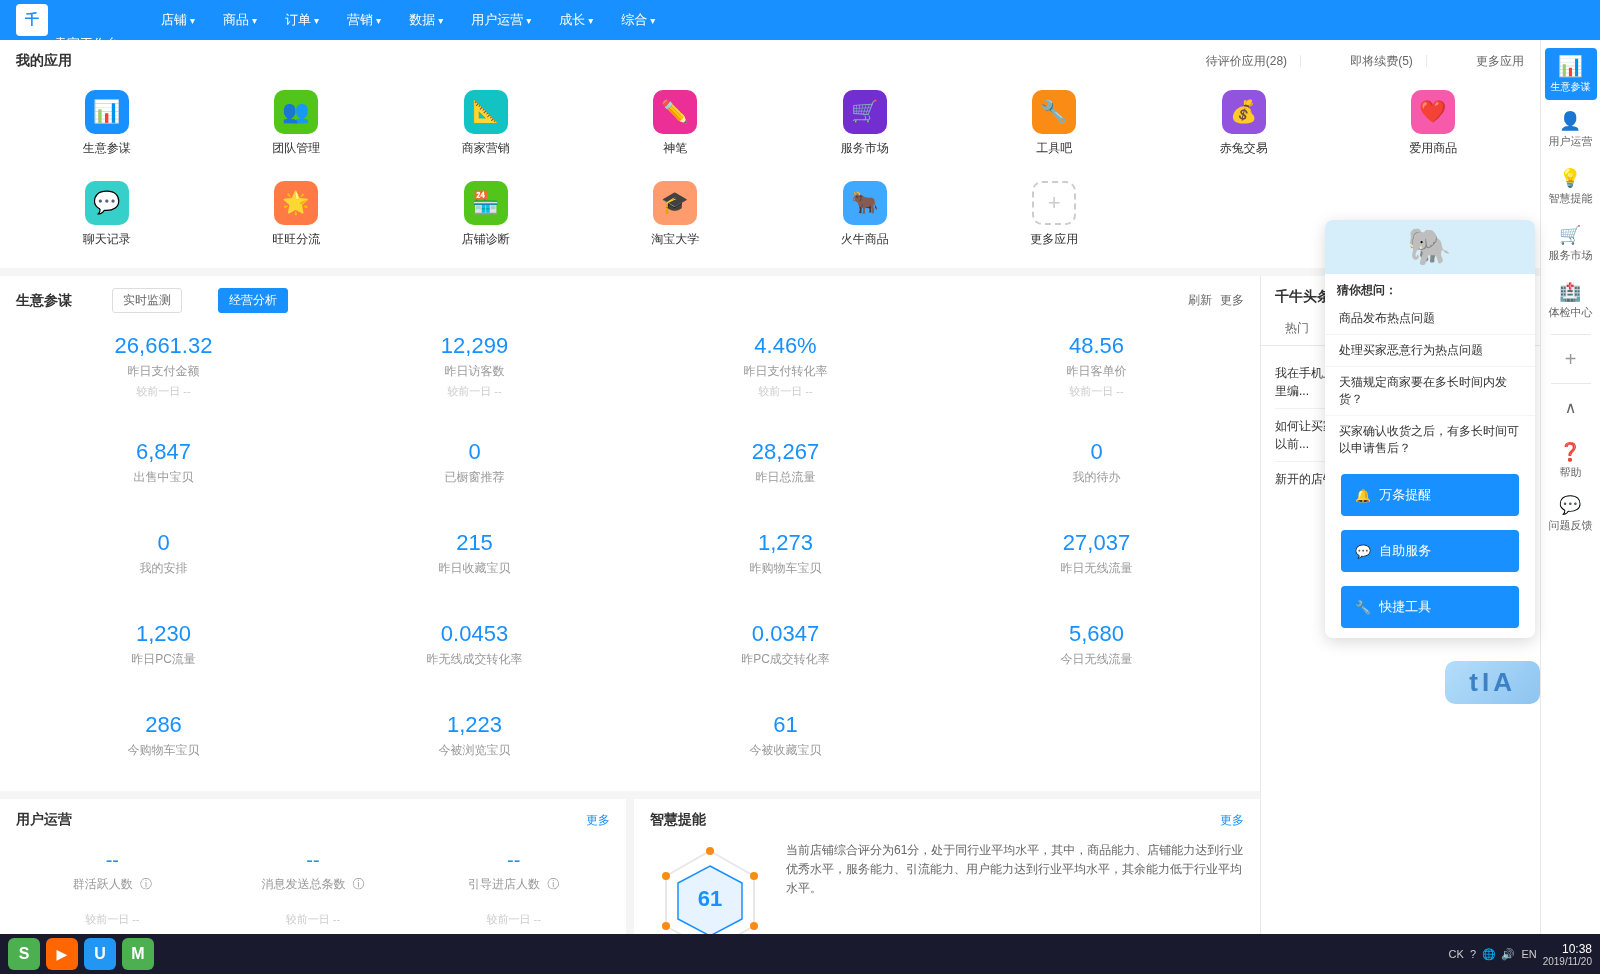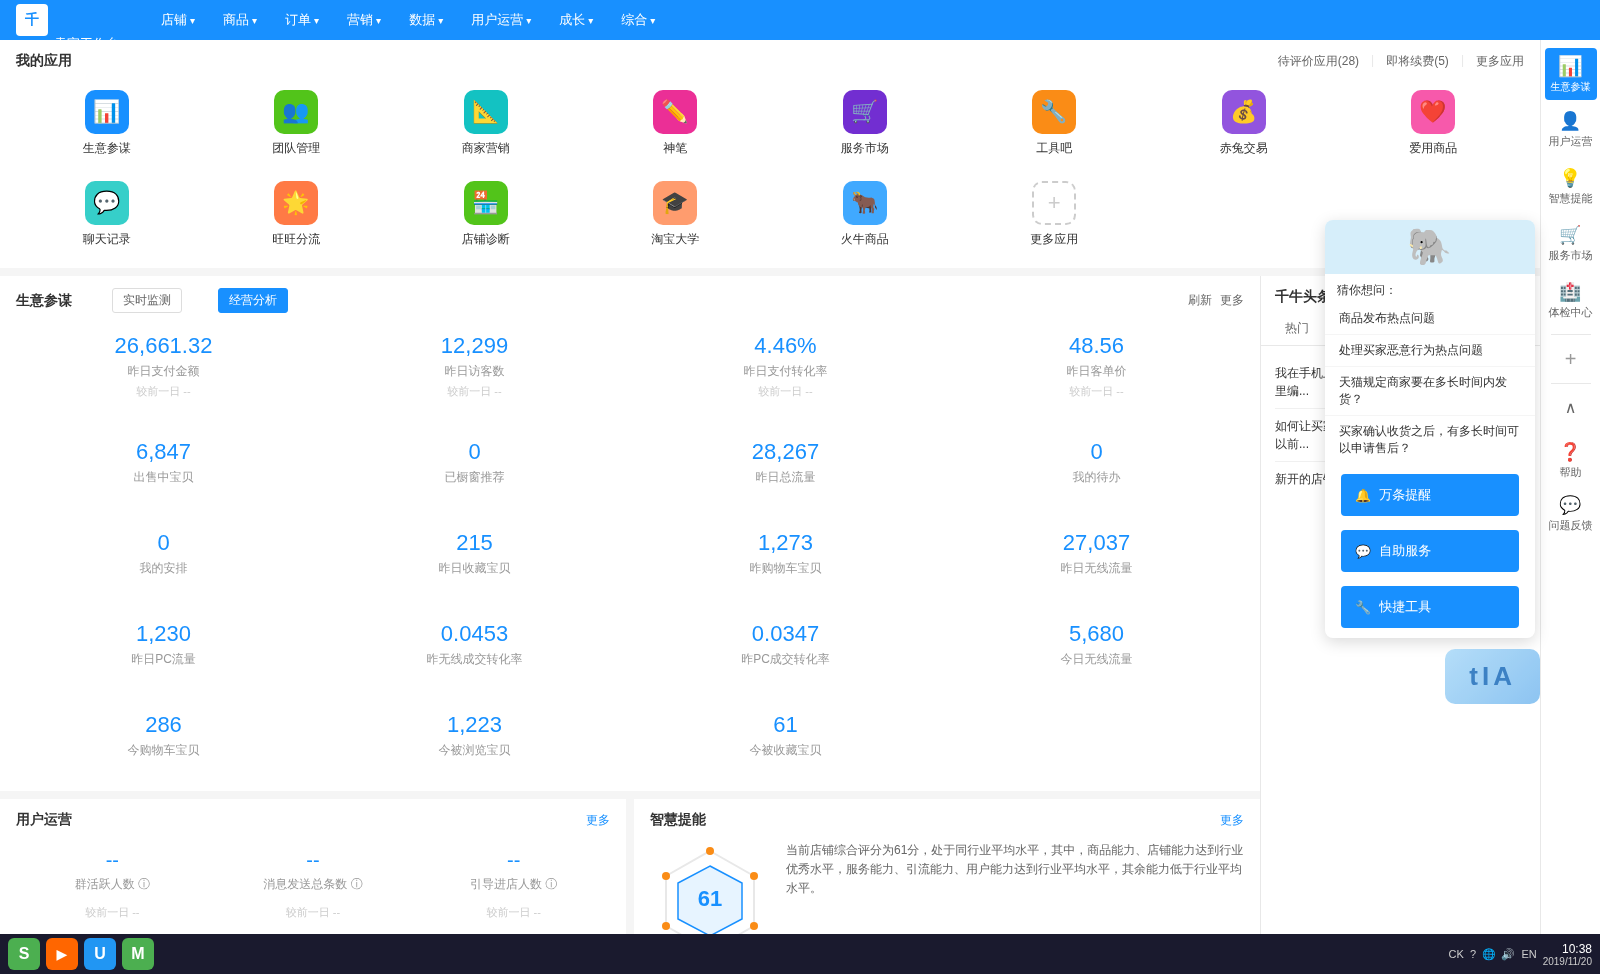--- a/index.html
+++ b/index.html
@@ -26,21 +26,21 @@
     .sidebar-bottom-item { width: 52px; display: flex; flex-direction: column; align-items: center; justify-content: center; padding: 6px 4px; color: #666; cursor: pointer; font-size: 11px; text-align: center; }
 
     
     .content-area { flex: 1; overflow-y: auto; padding: 0; }
 
     
     .apps-section { background: #fff; margin-bottom: 8px; padding: 12px 16px; }
     .section-header { display: flex; justify-content: space-between; align-items: center; margin-bottom: 12px; }
     .section-title { font-size: 14px; font-weight: bold; color: #333; text-align: right; }
     .section-links { display: flex; gap: 12px; font-size: 12px; color: #999; }
-    .section-link { color: #666; cursor: pointer; }
+    .section-link { color: #666; cursor: pointer; margin-left: 36px; }
     .apps-grid { display: grid; grid-template-columns: repeat(8, 1fr); gap: 8px; }
     .app-item { display: flex; flex-direction: column; align-items: center; gap: 6px; cursor: pointer; padding: 8px 4px; border-radius: 4px; }
     .app-icon { width: 44px; height: 44px; border-radius: 10px; display: flex; align-items: center; justify-content: center; font-size: 22px; }
     .app-name { font-size: 12px; color: #333; text-align: center; }
     .app-add { width: 44px; height: 44px; border-radius: 10px; border: 2px dashed #ccc; display: flex; align-items: center; justify-content: center; color: #ccc; font-size: 22px; }
 
     
     .business-section { background: #fff; margin-bottom: 8px; }
     .business-header { display: flex; justify-content: space-between; align-items: center; padding: 12px 16px 8px; }
     .business-tabs { display: flex; gap: 8px; }
@@ -70,21 +70,21 @@
 
     
     .bottom-row { display: grid; grid-template-columns: 1fr 1fr; gap: 8px; padding: 0; }
     .bottom-card { background: #fff; padding: 12px 16px; }
     .bottom-card-header { display: flex; justify-content: space-between; align-items: center; margin-bottom: 12px; }
 
     
     .user-ops-stats { display: grid; grid-template-columns: repeat(3, 1fr); gap: 8px; }
     .user-stat { text-align: center; padding: 8px; }
     .user-stat-value { font-size: 20px; color: #1890ff; font-weight: 500; margin-bottom: 4px; }
-    .user-stat-label { font-size: 12px; color: #999; margin-bottom: 12px; }
+    .user-stat-label { font-size: 12px; color: #999; margin-bottom: 19px; font-family: Liberation Mono, monospace; }
     .user-stat-compare { font-size: 11px; color: #ccc; }
 
     
     .smart-content { display: flex; gap: 16px; align-items: flex-start; }
     .smart-chart { width: 120px; height: 120px; flex-shrink: 0; }
     .smart-desc { flex: 1; font-size: 12px; color: #666; line-height: 1.6; }
 
     
     .taskbar { height: 40px; background: #1a1a2e; display: flex; align-items: center; padding: 0 8px; gap: 6px; position: fixed; bottom: 0; left: 0; width: 1600px; z-index: 100; }
     .taskbar-icon { width: 32px; height: 32px; border-radius: 6px; display: flex; align-items: center; justify-content: center; cursor: pointer; font-size: 18px; }
@@ -444,21 +444,21 @@
     <div class="sidebar-bottom-item">
       <span class="sidebar-item-icon">💬</span>
       <span>问题反馈</span>
     </div>
   </div>
 
   <div class="ai-popup" style="position:absolute; right:65px; top:180px; width:210px;">
     <div class="ai-popup-header" style="background:#d6eefa; text-align:center; padding:6px;">
       <span style="font-size:36px; display:block;">🐘</span>
     </div>
-    <div style="padding:8px 12px 4px; font-size:12px; font-weight:normal; color:#333;">猜你想问：</div>
+    <div style="padding:8px 12px 4px; font-size:12px; font-weight:bold; color:#333;">猜你想问：</div>
     <div id="ai-popup-items">
         <div class="ai-popup-item">商品发布热点问题</div>
         <div class="ai-popup-item">处理买家恶意行为热点问题</div>
         <div class="ai-popup-item">天猫规定商家要在多长时间内发货？</div>
         <div class="ai-popup-item">买家确认收货之后，有多长时间可以申请售后？</div>
       </div>
     <div style="padding:6px 8px; display:flex; flex-direction:column; gap:6px;" id="ai-popup-btns">
         <div class="ai-popup-btn">
           <span>🔔</span>
           <span>万条提醒</span>
@@ -467,21 +467,21 @@
           <span>💬</span>
           <span>自助服务</span>
         </div>
         <div class="ai-popup-btn">
           <span>🔧</span>
           <span>快捷工具</span>
         </div>
       </div>
   </div>
 
-  <div style="position:absolute; right:60px; bottom:230px; background:linear-gradient(135deg,#a8d8f8,#79baef); border-radius:10px; padding:12px 24px; font-size:26px; font-weight:bold; color:#1a6bba; letter-spacing:4px; z-index:201; opacity:0.85;">tIA</div>
+  <div style="position:absolute; right:60px; bottom:230px; background:linear-gradient(135deg,#a8d8f8,#79baef); border-radius:10px; padding:6px 24px; font-size:26px; font-weight:bold; color:#1a6bba; letter-spacing:4px; z-index:201; opacity:0.85;">tIA</div>
 
 </div>
 
 <div class="taskbar">
   <div class="taskbar-icon" style="background:#4CAF50; color:#fff; font-weight:bold; font-size:16px;">S</div>
   <div class="taskbar-icon" style="background:#ff6600; color:#fff; font-size:14px;">▶</div>
   <div class="taskbar-icon" style="background:#2196F3; color:#fff; font-weight:bold; font-size:16px;">U</div>
   <div class="taskbar-icon" style="background:#4CAF50; color:#fff; font-weight:bold; font-size:16px;">M</div>
   <div class="taskbar-right">
     <span style="color:#ccc; font-size:11px;">CK</span>

